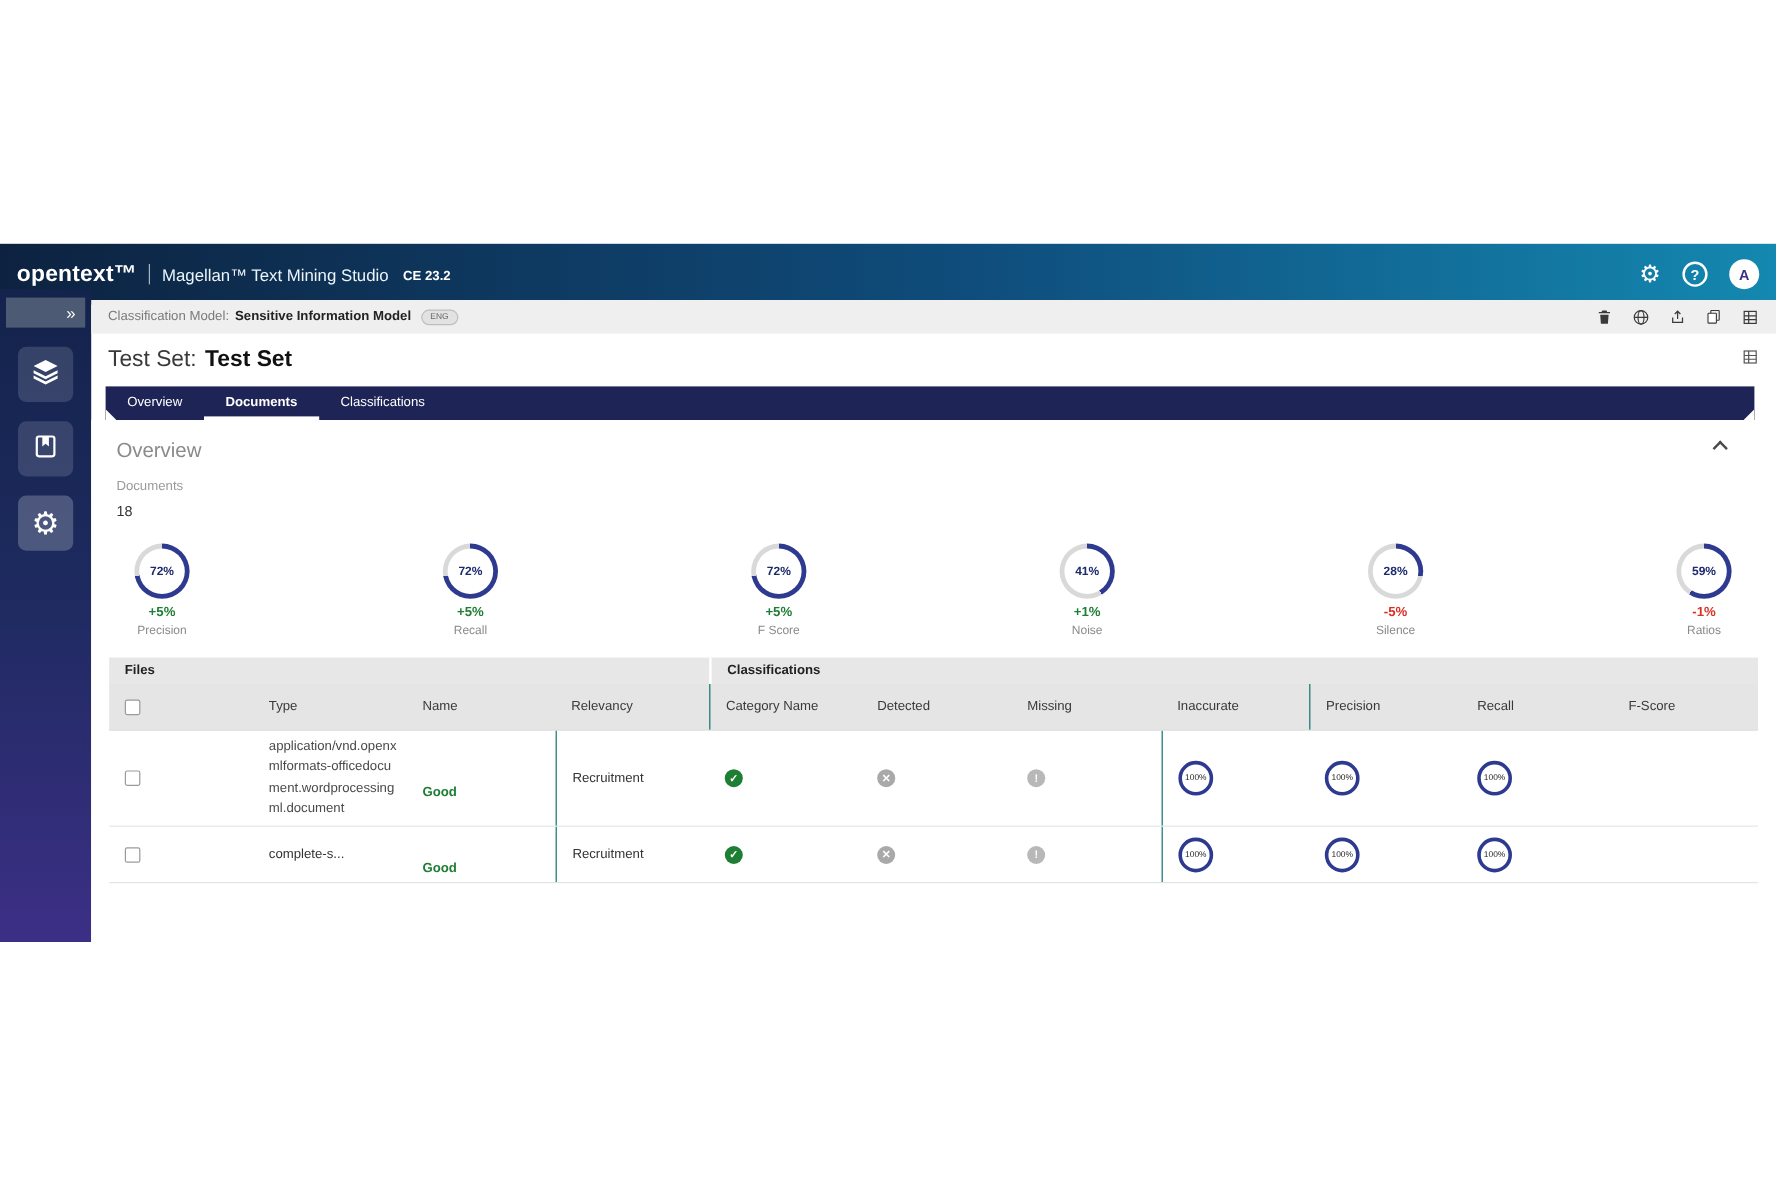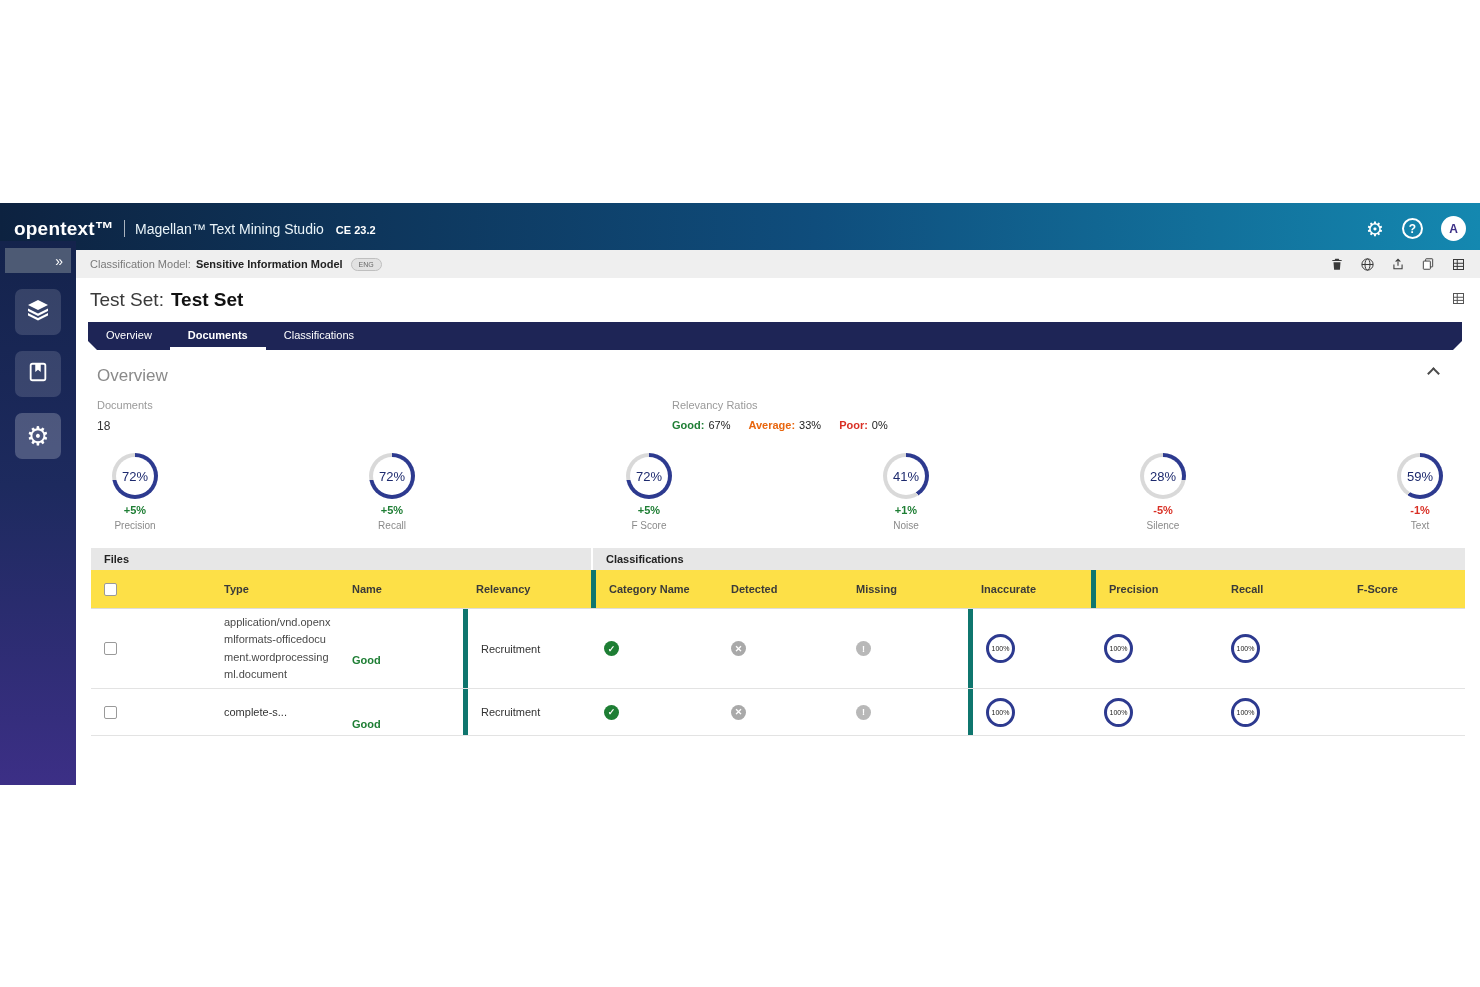--- a/index.html
+++ b/index.html
@@ -69,40 +69,40 @@
   .stat-label { font-size:11px; color:#9a9a9a; }
   .stat-value { font-size:12px; color:#333; margin-top:8px; }
   .stat-rel { position:absolute; left:575px; top:0; }
   .rel-values { margin-top:8px; display:flex; gap:18px; font-size:11px; color:#222; }
   .rel-item b { font-weight:bold; margin-right:4px; }
   .gauges { display:flex; justify-content:space-between; margin-top:12px; padding:0 24px 0 2px; }
   .gauge { width:72px; display:flex; flex-direction:column; align-items:center; }
   .gauge-ring { position:relative; width:46px; height:46px; border-radius:50%;
     display:flex; align-items:center; justify-content:center; }
   .gauge-ring::after { content:""; position:absolute; inset:4px; background:#fff; border-radius:50%; }
-  .gauge-pct { position:relative; z-index:1; font-size:13px; font-weight:normal; color:#1d2a6e; }
+  .gauge-pct { position:relative; z-index:1; font-size:10px; font-weight:bold; color:#1d2a6e; }
   .gauge-delta { margin-top:5px; font-size:11px; font-weight:bold; }
   .gauge-label { margin-top:4px; font-size:10px; color:#8a8a8a; }
 
   
   .table-sec { position:absolute; top:345px; left:76px; width:1404px; height:237px; background:#fff; }
   .toolbar { position:relative; height:32px; display:flex; align-items:center; padding:0 14px; gap:20px; }
   .toolbar-title { position:absolute; left:0; right:0; text-align:center; font-size:15px; color:#333; }
   .tool-funnel { cursor:pointer; z-index:1; }
   .tool-tile { width:20px; height:20px; background:#1e2556; border-radius:3px; display:flex;
     align-items:center; justify-content:center; cursor:pointer; z-index:1; }
   .dtable { margin:0 15px; width:1374px; font-size:11px; color:#333; }
   .grp-row { display:grid; grid-template-columns:500px 500px 374px; height:22px; background:#e7e7e7; }
   .grp-cell { display:flex; align-items:center; padding-left:13px; font-weight:bold; font-size:11px; color:#222; }
   .grp-cell + .grp-cell { border-left:2px solid #fff; }
   .cols { display:grid; grid-template-columns:120px 128px 124px 128px 127px 125px 125px 123px 127px 126px 121px; }
-  .hdr-row { height:39px; background:#fde047; border-bottom:1px solid #ddd;font-weight:bold; }
+  .hdr-row { height:39px; background:#e5e5e5; border-bottom:1px solid #ddd; }
   .hdr-row .cell { color:#3a3a3a; }
   .cell { display:flex; align-items:center; padding-left:13px; }
-  .cell.b-left { border-left:5px solid #0f766e; }
+  .cell.b-left { border-left:1px solid #0f766e; }
   .body-row { border-bottom:1px solid #e3e3e3; background:#fff; cursor:pointer; }
   .row-tall { height:80px; }
   .row-short { height:47px; }
   .type-cell { color:#4a4a4a; line-height:1.55; word-break:break-all; padding-right:8px;
     align-items:center; }
   .checkbox { width:13px; height:13px; border:1px solid #9a9a9a; border-radius:2px; background:#fff; cursor:pointer; }
   .good { color:#1e7e34; font-weight:bold;margin-top:23px; }
   .st { width:15px; height:15px; border-radius:50%; color:#fff; font-size:9px; font-weight:bold;
     display:flex; align-items:center; justify-content:center; }
   .st-ok { background:#1e7e34; }
@@ -213,28 +213,20 @@
     <div class="overview-sec">
       <div class="sec-head">
         <span class="sec-title">Overview</span>
         <span class="collapse-chevron"></span>
       </div>
       <div class="stats">
         <div class="stat-docs">
           <div class="stat-label">Documents</div>
           <div class="stat-value">18</div>
         </div>
-        <div class="stat-rel">
-          <div class="stat-label">Relevancy Ratios</div>
-          <div class="rel-values">
-            <span class="rel-item"><b style="color: rgb(30, 126, 52);">Good:</b><span>67%</span></span>
-            <span class="rel-item"><b style="color: rgb(232, 101, 13);">Average:</b><span>33%</span></span>
-            <span class="rel-item"><b style="color: rgb(217, 48, 37);">Poor:</b><span>0%</span></span>
-          </div>
-        </div>
       </div>
       <div class="gauges">
         <div class="gauge">
           <div class="gauge-ring" style="background: conic-gradient(rgb(45, 58, 143) 72%, rgb(217, 217, 217) 0deg);">
               <span class="gauge-pct">72%</span>
             </div>
           <div class="gauge-delta" style="color: rgb(30, 126, 52);">+5%</div>
           <div class="gauge-label">Precision</div>
         </div>
         <div class="gauge">
@@ -263,21 +255,21 @@
               <span class="gauge-pct">28%</span>
             </div>
           <div class="gauge-delta" style="color: rgb(217, 48, 37);">-5%</div>
           <div class="gauge-label">Silence</div>
         </div>
         <div class="gauge">
           <div class="gauge-ring" style="background: conic-gradient(rgb(45, 58, 143) 59%, rgb(217, 217, 217) 0deg);">
               <span class="gauge-pct">59%</span>
             </div>
           <div class="gauge-delta" style="color: rgb(217, 48, 37);">-1%</div>
-          <div class="gauge-label">Text</div>
+          <div class="gauge-label">Ratios</div>
         </div>
       </div>
     </div>
 
     <div class="table-sec">
 
       <div class="dtable">
 
         <div class="grp-row">
           <span class="grp-cell">Files</span>

